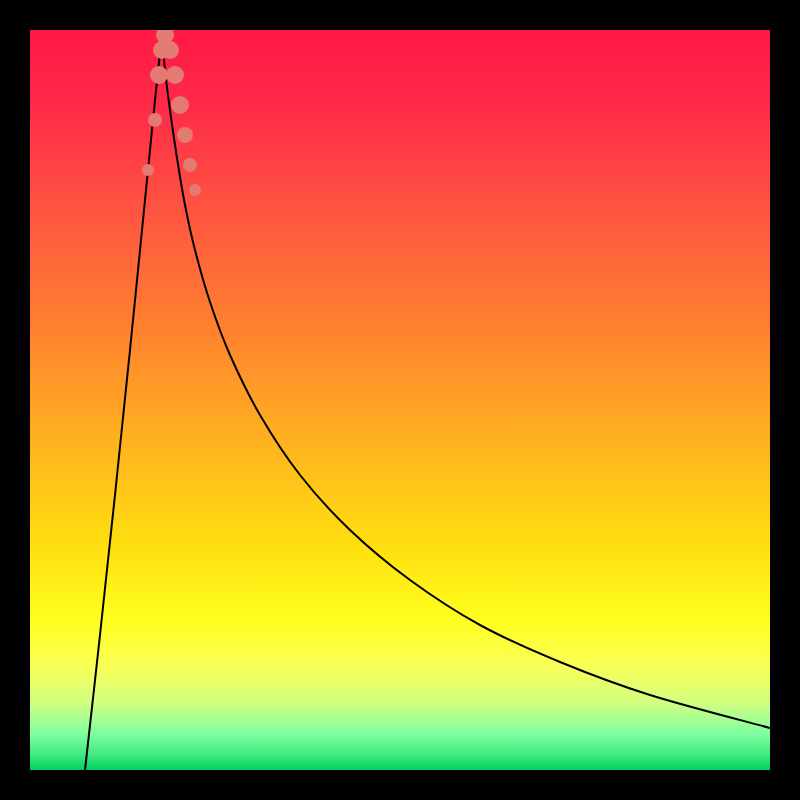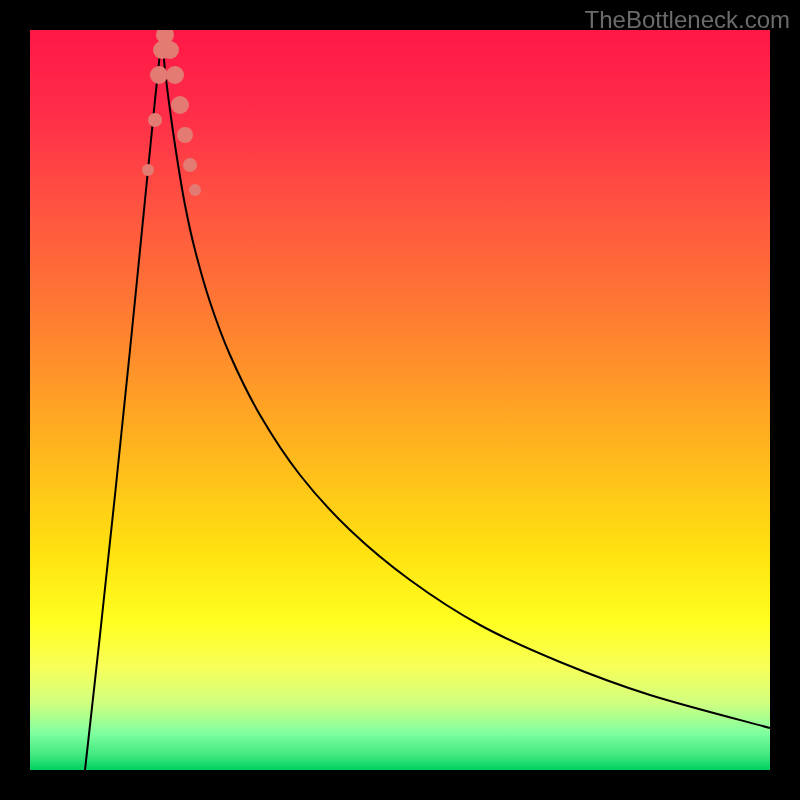--- a/index.html
+++ b/index.html
@@ -53,21 +53,20 @@
     top: 0;
     width: 740px;
     height: 740px;
   }
 </style>
 </head>
 <body>
 
 <div class="chart-container">
 
-  <div class="watermark">TheBottleneck.com</div>
 
   <div class="plot-area">
     <svg class="curve" viewBox="0 0 740 740">
       <g>
         <path id="left-curve-path" stroke="#000000" stroke-width="2" fill="none" d="M 55 740 C 57.5 717.5, 65 650.8333333333334, 70 605 C 75 559.1666666666666, 80 512.5, 85 465 C 90 417.5, 95 369.1666666666667, 100 320 C 105 270.8333333333333, 110.83333333333333 211.66666666666666, 115 170 C 119.16666666666667 128.33333333333334, 122.16666666666667 97.66666666666667, 125 70 C 127.83333333333333 42.33333333333333, 130.83333333333334 15, 132 4"></path>
         <path id="right-curve-path" stroke="#000000" stroke-width="2" fill="none" d="M 132 4 C 132.5 10, 133.66666666666666 27.333333333333336, 135 40 C 136.33333333333334 52.666666666666664, 138 65.33333333333333, 140 80 C 142 94.66666666666667, 144.5 112.16666666666667, 147 128 C 149.5 143.83333333333334, 152 159.66666666666666, 155 175 C 158 190.33333333333334, 160.83333333333334 203.83333333333334, 165 220 C 169.16666666666666 236.16666666666666, 174.16666666666666 254.5, 180 272 C 185.83333333333334 289.5, 191.66666666666666 306.1666666666667, 200 325 C 208.33333333333334 343.8333333333333, 218.33333333333334 365, 230 385 C 241.66666666666666 405, 255 425.8333333333333, 270 445 C 285 464.1666666666667, 301.6666666666667 482.5, 320 500 C 338.3333333333333 517.5, 358.3333333333333 534.1666666666666, 380 550 C 401.6666666666667 565.8333333333334, 425 581.3333333333334, 450 595 C 475 608.6666666666666, 501.6666666666667 620.3333333333334, 530 632 C 558.3333333333334 643.6666666666666, 585 654, 620 665 C 655 676, 720 692.5, 740 698"></path>
       </g>
       <g id="marker-group">
           <circle cx="118" cy="140" r="6" fill="#e37b73"></circle>
           <circle cx="125" cy="90" r="7" fill="#e37b73"></circle>

